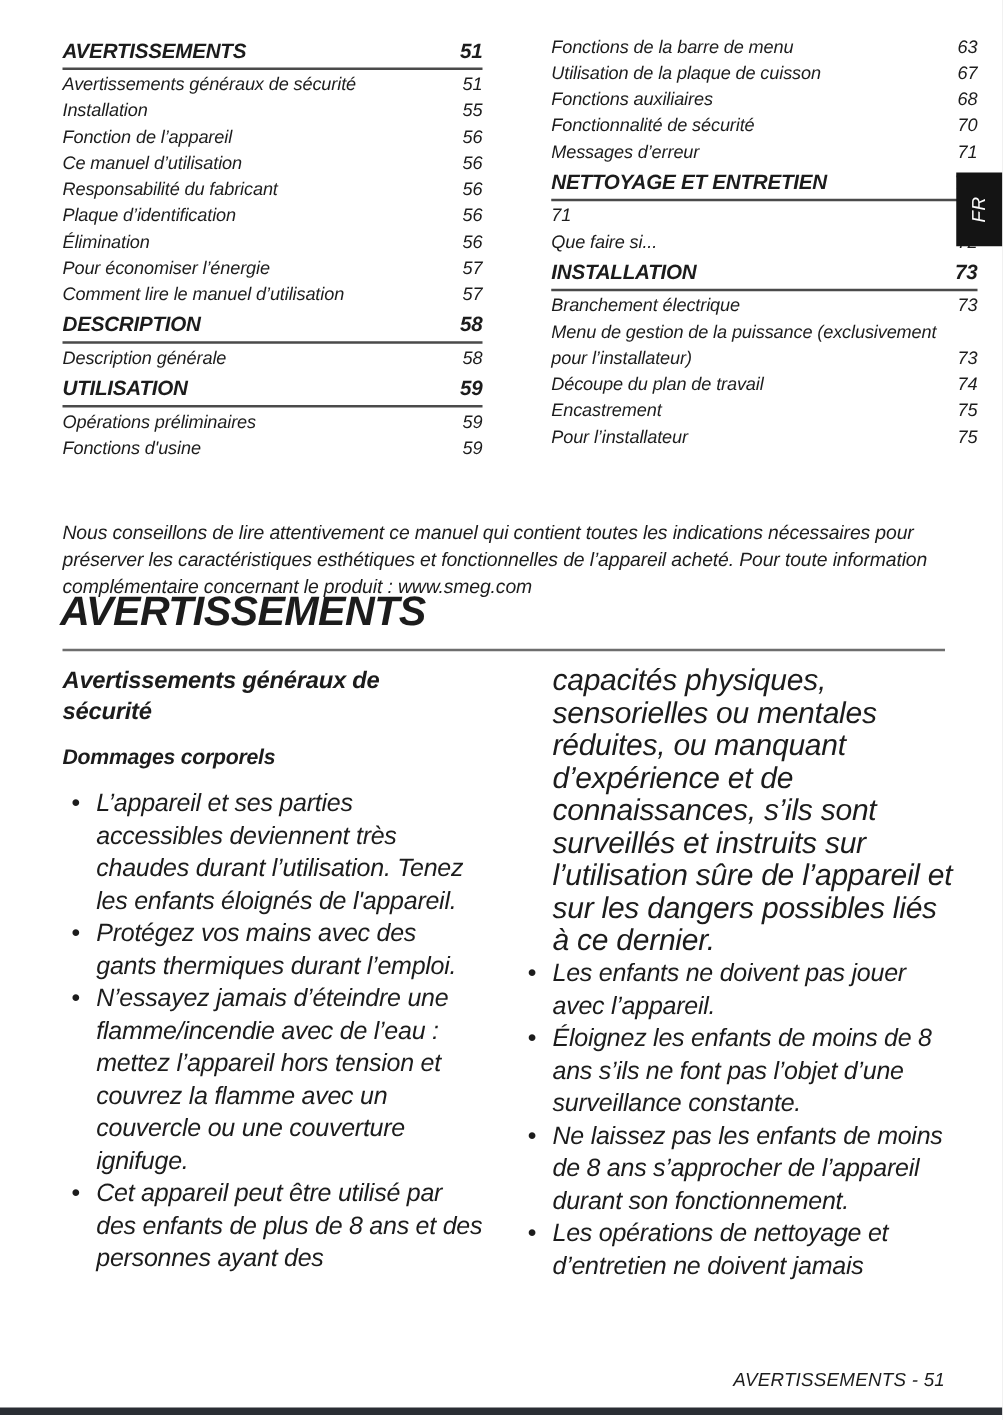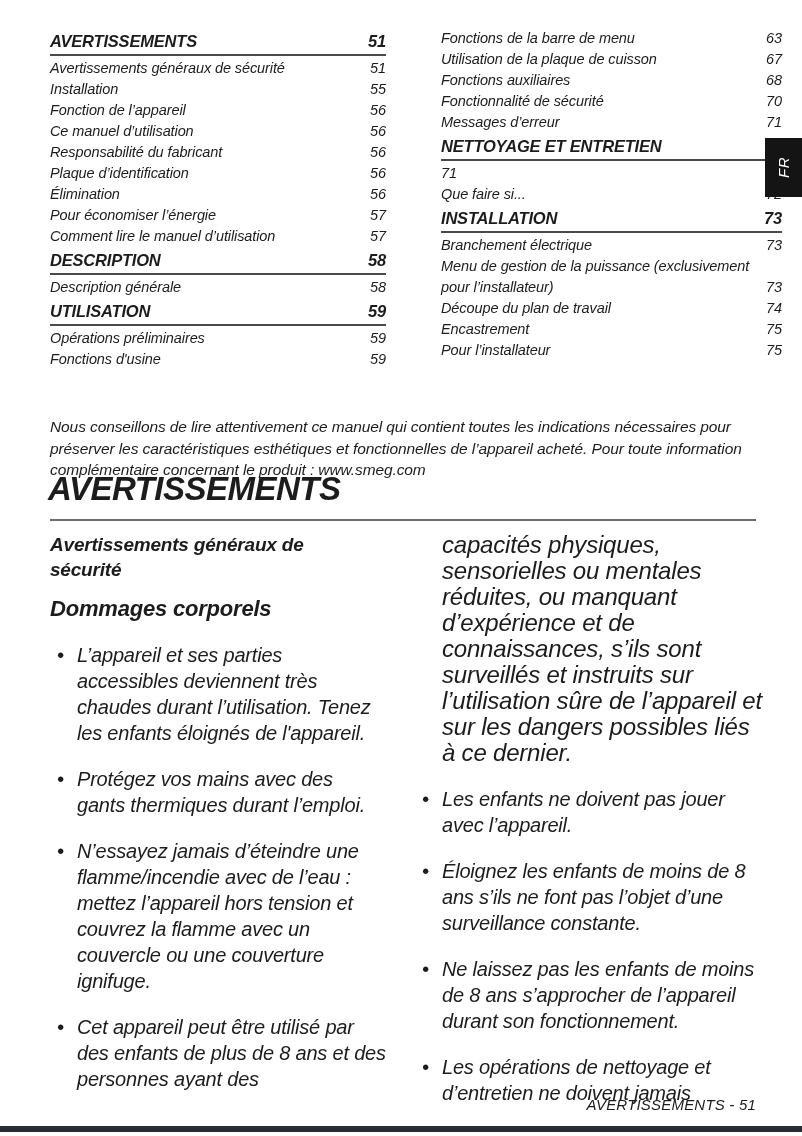--- a/index.html
+++ b/index.html
@@ -85,33 +85,33 @@
 
   .body-col h2 {
     font-size: 19px;
     line-height: 25px;
     font-weight: 700;
     margin: 0 0 14px;
     max-width: 300px;
     letter-spacing: -0.2px;
   }
   .body-col h3 {
-    font-size: 22px;
+    font-size: 17px;
     font-weight: 700;
     margin: 2px 0 14px;
     letter-spacing: -0.2px;
   }
   .bullets {
     list-style: none;
     margin: 0; padding: 0;
     font-size: 20px;
     line-height: 26px;
     letter-spacing: -0.2px;
   }
-  .bullets li { position: relative; padding-left: 27px; margin-top: 20px; }
+  .bullets li { position: relative; padding-left: 27px; }
   .bullets li::before {
     content: "\2022";
     position: absolute;
     left: 7px; top: 0;
   }
   .continuation {
     margin: 0;
     padding-left: 27px;
     font-size: 24px;
     line-height: 26px;

